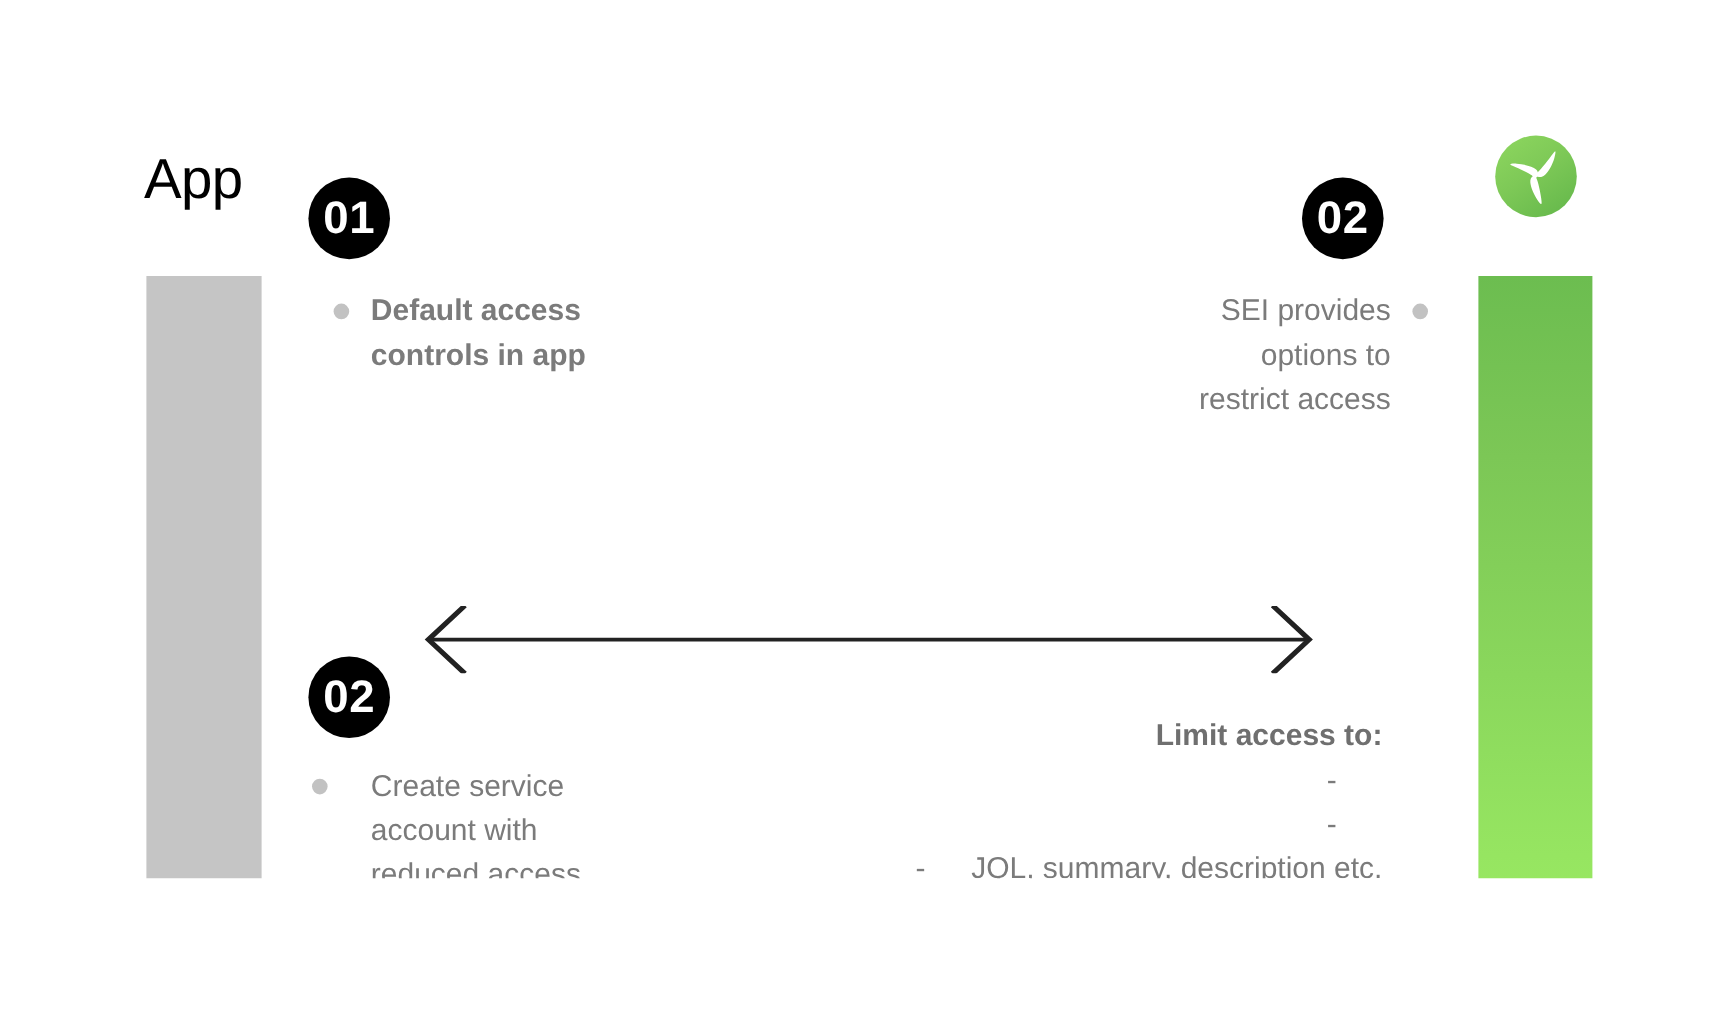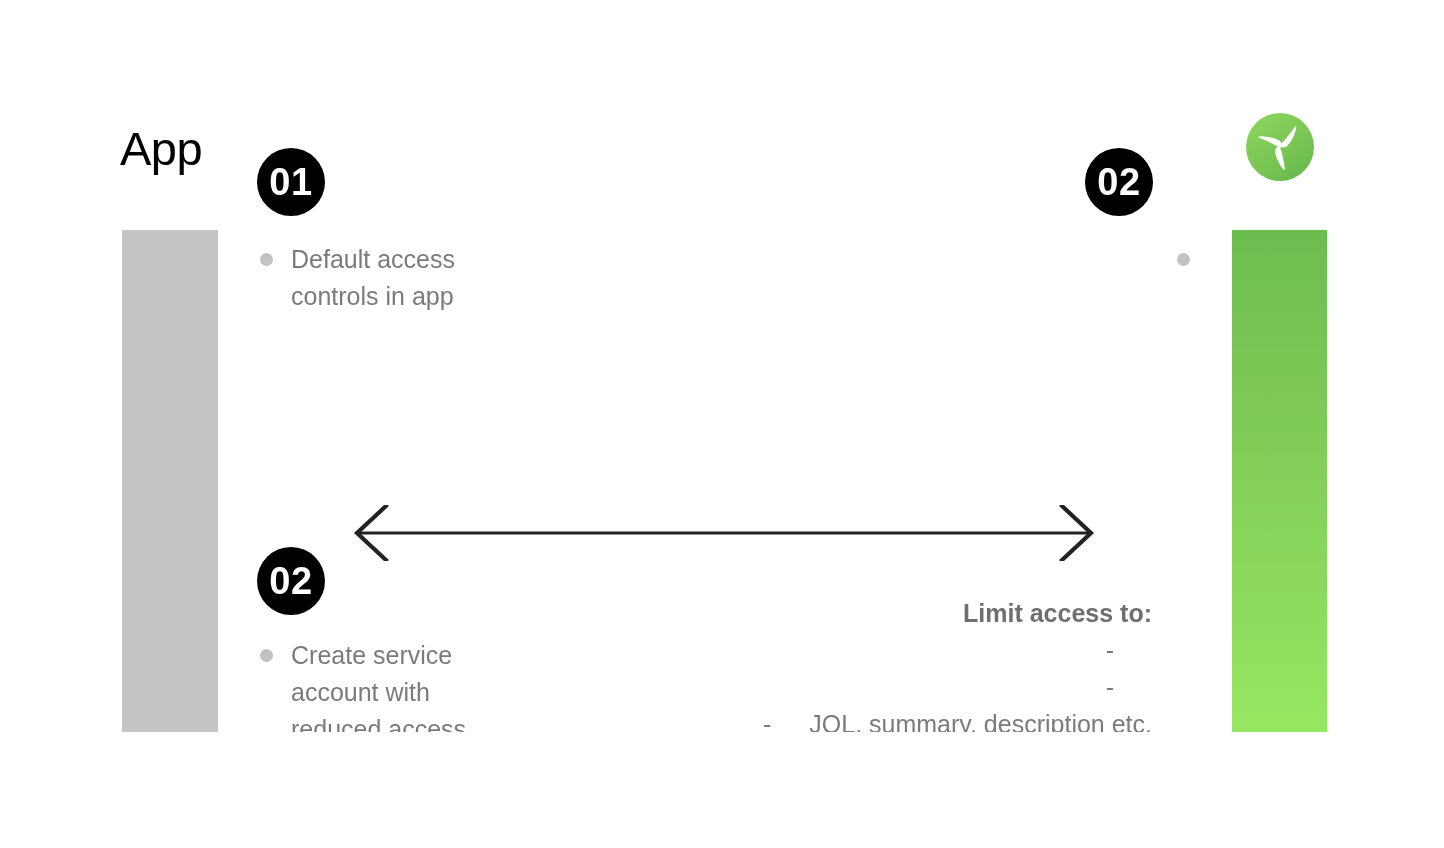--- a/index.html
+++ b/index.html
@@ -93,24 +93,24 @@
   .dot {
     width: 13px;
     height: 13px;
     border-radius: 50%;
     background: #c2c2c2;
     flex: 0 0 13px;
     margin-top: 12px;
   }
   .bullet-text { white-space: pre-line; }
 
-  .block-01 { left: 260px; top: 241px; }
+  .block-01 { left: 278px; top: 241px; font-weight: bold; }
   .block-01 .bullet-text { margin-left: 18px; text-align: left; }
 
-  .block-02 { left: 260px; top: 637px; }
+  .block-02 { left: 260px; top: 637px; gap: 18px; }
   .block-02 .bullet-text { margin-left: 18px; text-align: left; }
 
   .block-03 { right: 254px; top: 241px; flex-direction: row-reverse; }
   .block-03 .bullet-text { margin-right: 18px; text-align: right; }
 
   
   .arrow {
     position: absolute;
     left: 348px;
     top: 505px;
@@ -176,20 +176,23 @@
 
   <div class="bullet-block block-02">
     <span class="dot"></span>
     <span class="bullet-text">Create service
 account with
 reduced access</span>
   </div>
 
   <div class="bullet-block block-03">
     <span class="dot"></span>
+    <span class="bullet-text">SEI provides
+options to
+restrict access</span>
   </div>
 
   <div class="arrow">
     <svg width="752" height="56" viewBox="0 0 752 56" xmlns="http://www.w3.org/2000/svg" aria-hidden="true">
       <line x1="10" y1="28" x2="742" y2="28" stroke="#222222" stroke-width="3.2"></line>
       <polyline points="38,1 9,28 38,55" fill="none" stroke="#222222" stroke-width="4.2" stroke-linecap="square" stroke-linejoin="miter"></polyline>
       <polyline points="714,1 743,28 714,55" fill="none" stroke="#222222" stroke-width="4.2" stroke-linecap="square" stroke-linejoin="miter"></polyline>
     </svg>
   </div>
 

